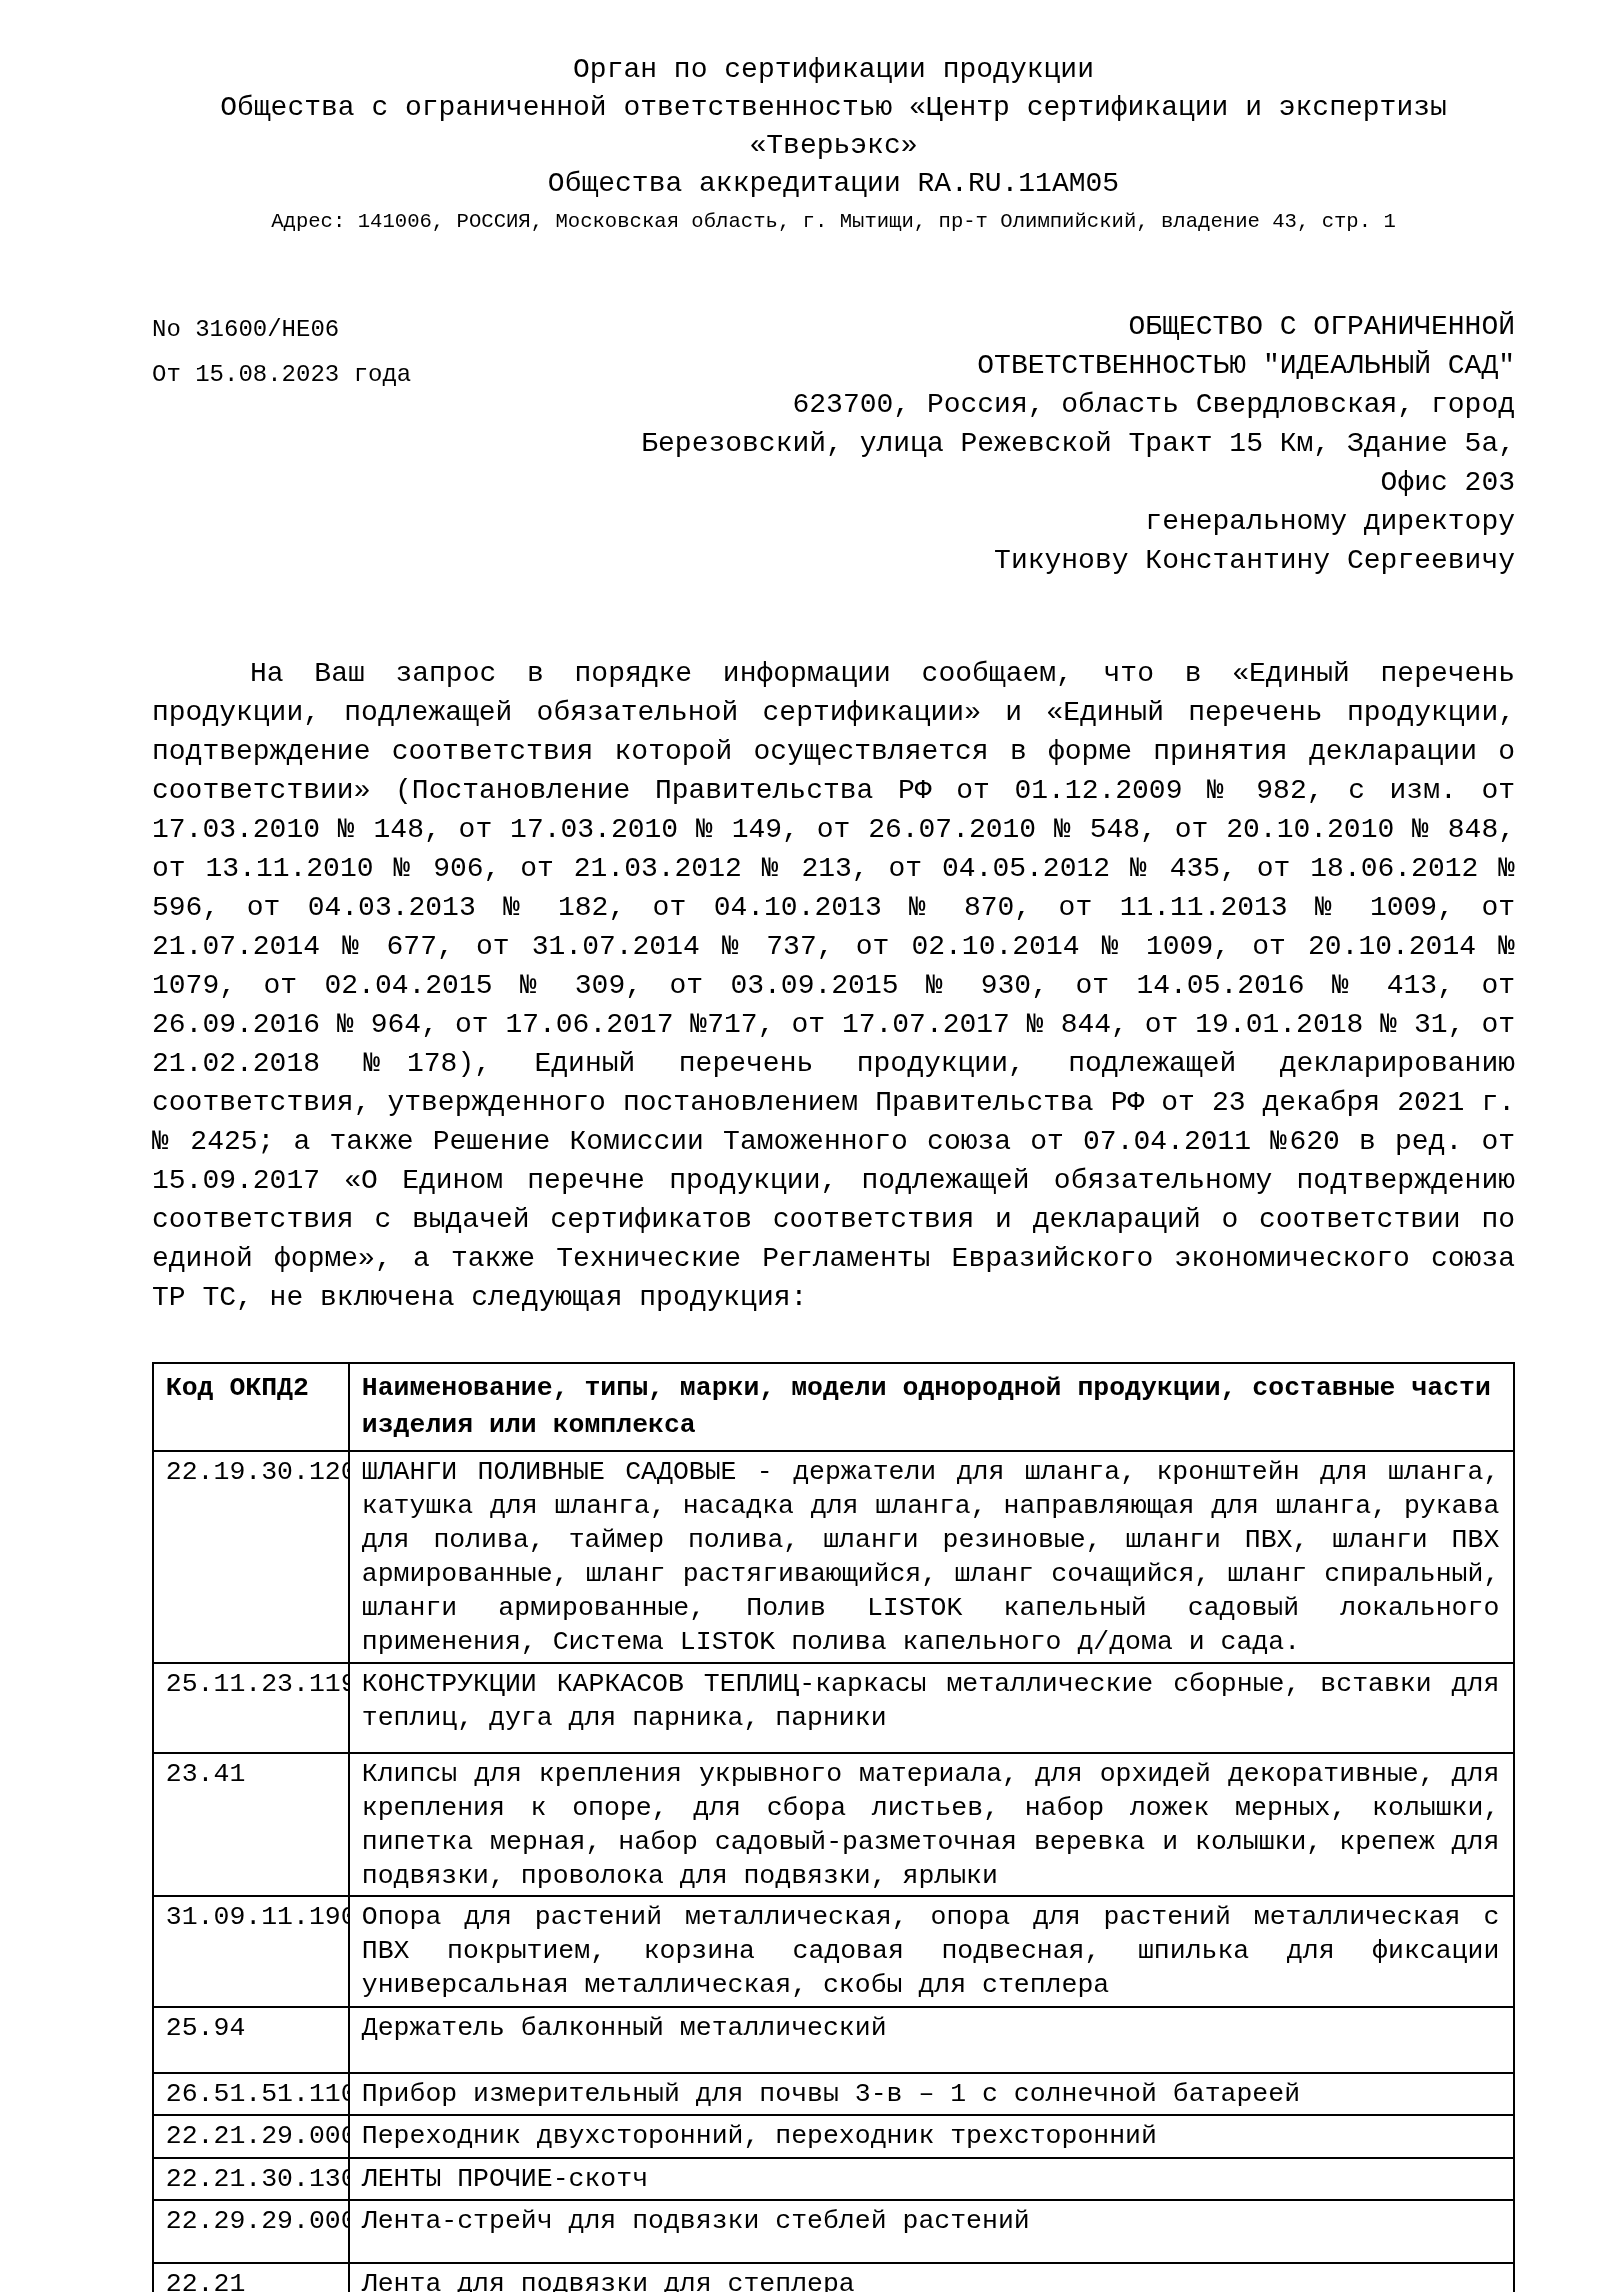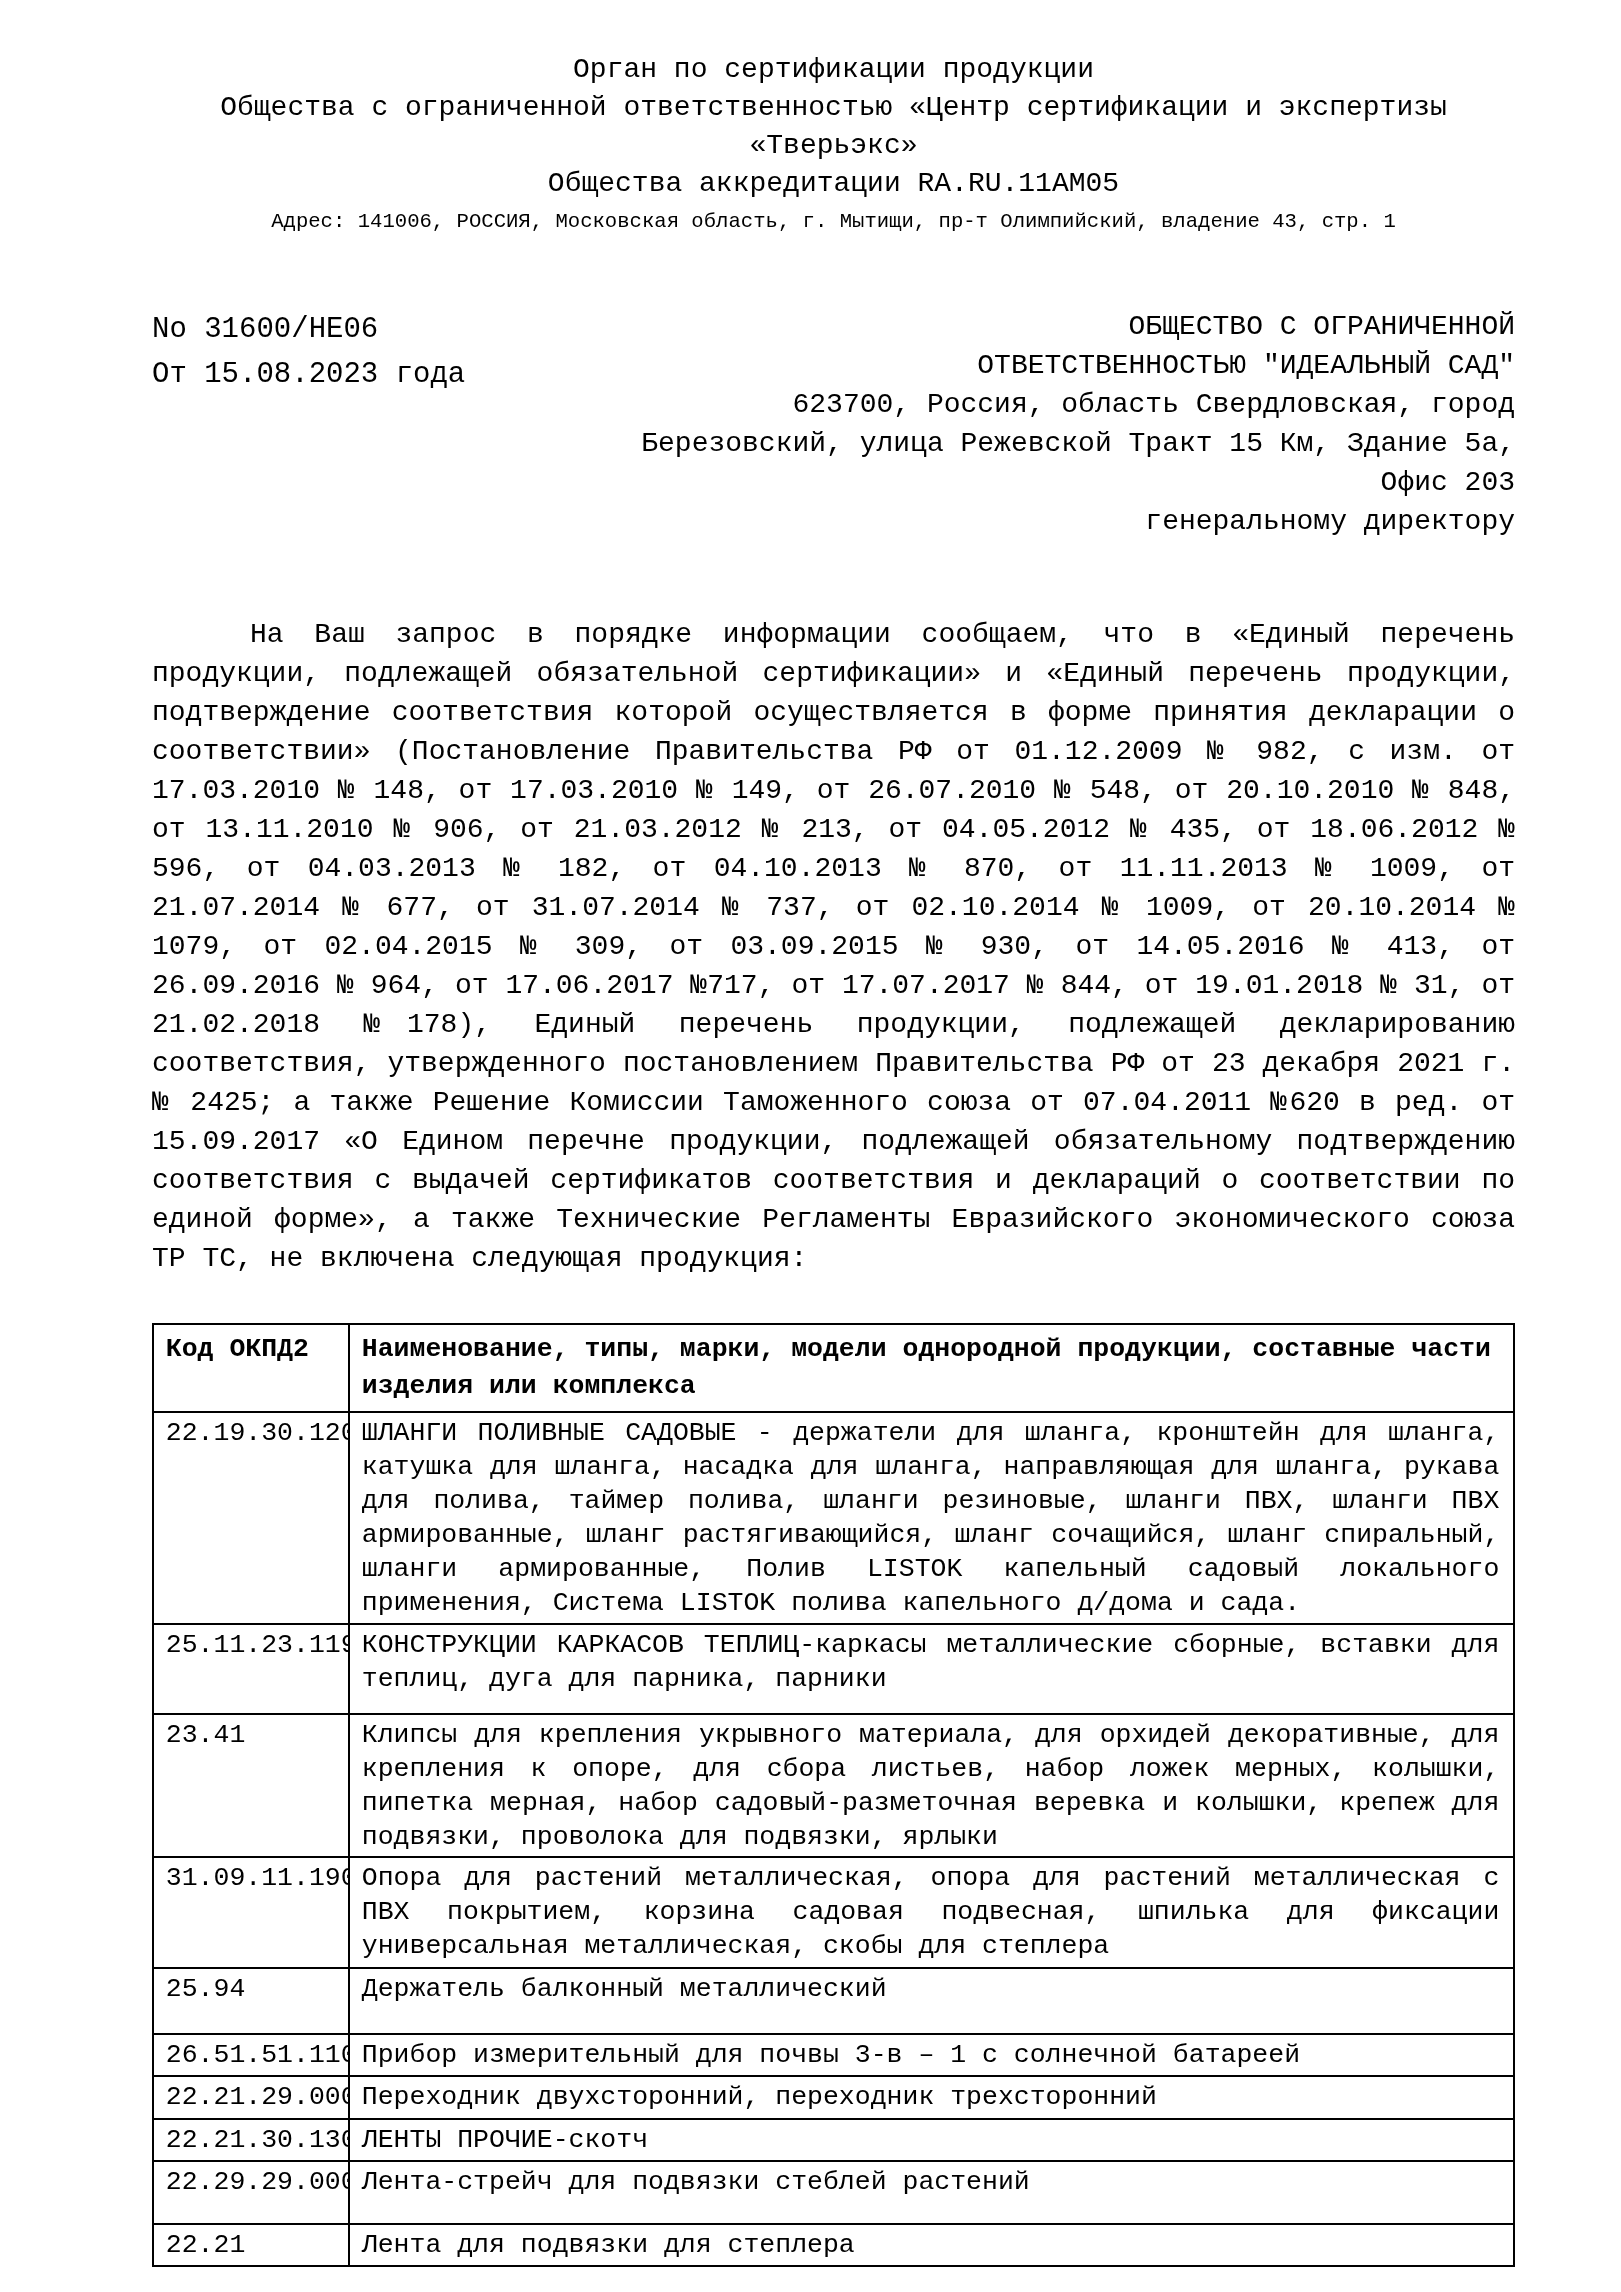--- a/index.html
+++ b/index.html
@@ -20,21 +20,21 @@
   
   .letterhead { text-align: center; }
   .letterhead .lh-line { font-size: 28px; line-height: 38px; }
   .letterhead .lh-address { font-size: 20.6px; line-height: 29px; margin-top: 3.9px; }
   
   .ref-recipient {
     display: flex;
     justify-content: space-between;
     margin-top: 71px;
   }
-  .reference { font-size: 29px; line-height: 45px; white-space: nowrap; }
+  .reference { font-size: 24px; line-height: 45px; white-space: nowrap; }
   .recipient {
     flex: 1;
     text-align: right;
     font-size: 28px;
     line-height: 39px;
   }
   
   .body-paragraph {
     margin-top: 74px;
     font-size: 28px;
@@ -84,20 +84,21 @@
         <div>No 31600/НЕ06</div>
         <div>От 15.08.2023 года</div>
       </div>
       <div class="recipient">
         <div>ОБЩЕСТВО С ОГРАНИЧЕННОЙ</div>
         <div>ОТВЕТСТВЕННОСТЬЮ "ИДЕАЛЬНЫЙ САД"</div>
         <div>623700, Россия, область Свердловская, город</div>
         <div>Березовский, улица Режевской Тракт 15 Км, Здание 5а,</div>
         <div>Офис 203</div>
         <div>генеральному директору</div>
+        <div>Тикунову Константину Сергеевичу</div>
       </div>
     </div>
 
     <div class="body-paragraph">На Ваш запрос в порядке информации сообщаем, что в «Единый перечень продукции, подлежащей обязательной сертификации» и «Единый перечень продукции, подтверждение соответствия которой осуществляется в форме принятия декларации о соответствии» (Постановление Правительства РФ от 01.12.2009 № 982, с изм. от 17.03.2010 № 148, от 17.03.2010 № 149, от 26.07.2010 № 548, от 20.10.2010 № 848, от 13.11.2010 № 906, от 21.03.2012 № 213, от 04.05.2012 № 435, от 18.06.2012 № 596, от 04.03.2013 № 182, от 04.10.2013 № 870, от 11.11.2013 № 1009, от 21.07.2014 № 677, от 31.07.2014 № 737, от 02.10.2014 № 1009, от 20.10.2014 № 1079, от 02.04.2015 № 309, от 03.09.2015 № 930, от 14.05.2016 № 413, от 26.09.2016 № 964, от 17.06.2017 №717, от 17.07.2017 № 844, от 19.01.2018 № 31, от 21.02.2018 №178), Единый перечень продукции, подлежащей декларированию соответствия, утвержденного постановлением Правительства РФ от 23 декабря 2021 г. № 2425; а также Решение Комиссии Таможенного союза от 07.04.2011 №620 в ред. от 15.09.2017 «О Едином перечне продукции, подлежащей обязательному подтверждению соответствия с выдачей сертификатов соответствия и деклараций о соответствии по единой форме», а также Технические Регламенты Евразийского экономического союза ТР ТС, не включена следующая продукция:</div>
 
     <table class="products">
       <colgroup>
           <col class="c-code">
           <col class="c-name">
         </colgroup>

